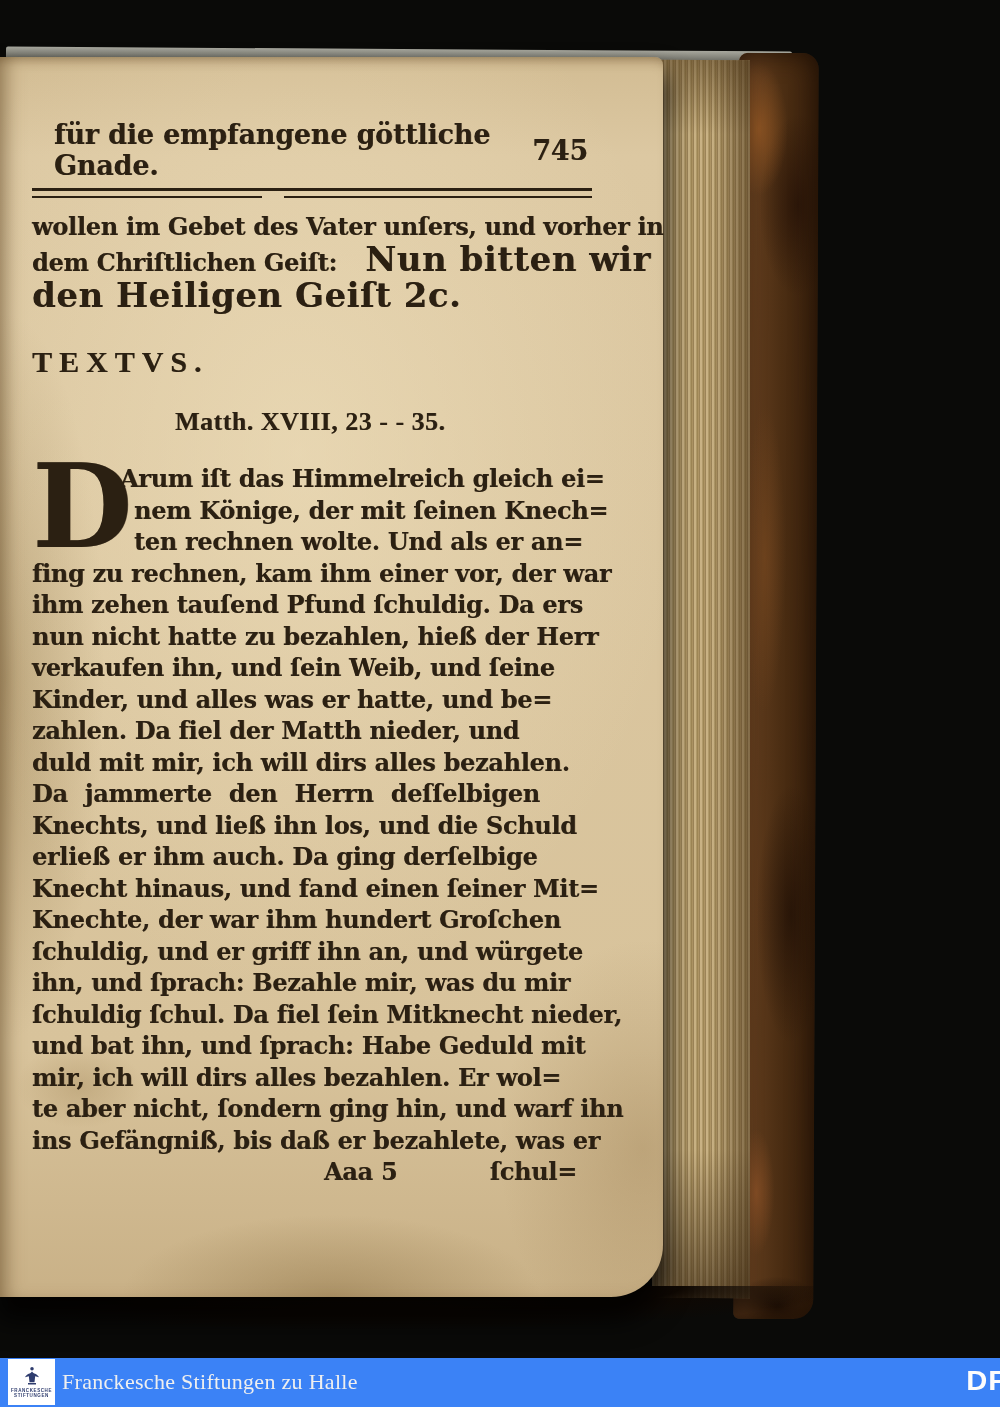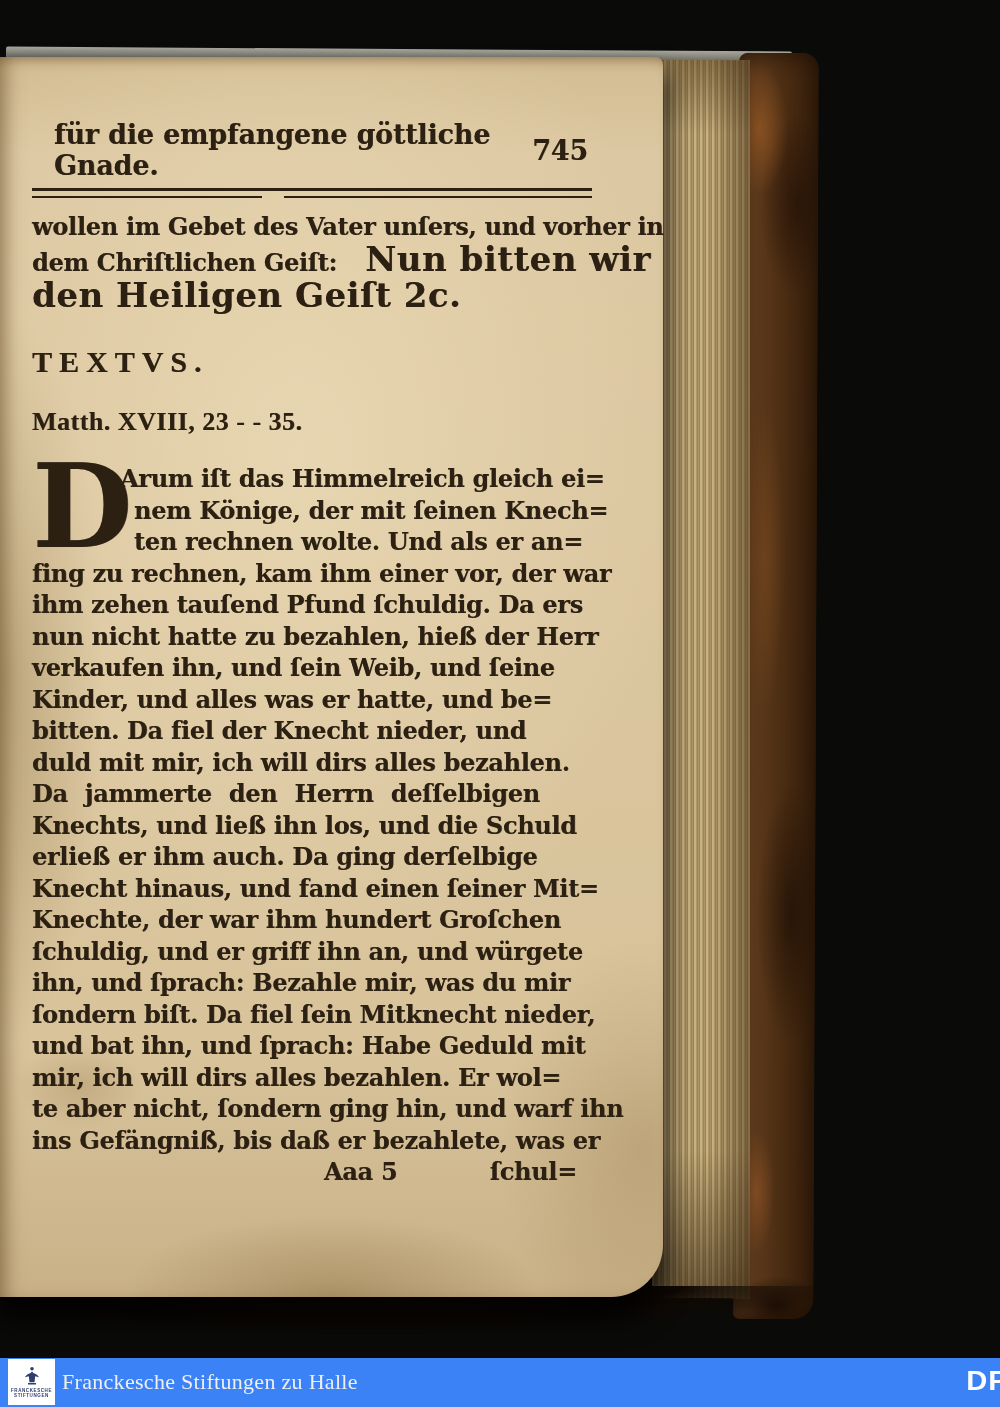--- a/index.html
+++ b/index.html
@@ -65,21 +65,21 @@
     margin:62px 4px 0 22px;font-size:27px;letter-spacing:-0.2px;
   }
   .rule1{height:3px;background:#2b2012;margin-top:7px;}
   .rule2{height:2px;margin-top:5px;
     background:linear-gradient(90deg,#2b2012 0 41%,rgba(43,32,18,0) 41% 45%,#2b2012 45% 100%);}
   .intro{margin-top:13px;font-size:24px;line-height:32px;letter-spacing:-0.3px;white-space:nowrap;}
   .intro .big{font-size:34px;letter-spacing:.5px;}
   .intro .gap{margin-left:28px;}
   .textus{margin-top:34px;font-family:"Liberation Serif",serif;
     font-size:30px;letter-spacing:7px;font-weight:bold;}
-  .versref{margin-top:28px;font-family:"Liberation Serif",serif;
+  .versref{margin-top:28px;margin-left:143px;font-family:"Liberation Serif",serif;
     font-size:26px;font-weight:bold;letter-spacing:.5px;}
   .bodyblock{position:relative;margin-top:26px;font-size:24px;line-height:31.5px;letter-spacing:-0.3px;}
   .bodyblock .line{white-space:nowrap;}
   .drop-cap{
     position:absolute;left:0;top:-4px;font-size:116px;line-height:.82;
     font-family:"DejaVu Serif",serif;font-weight:bold;
   }
   .ind1{margin-left:88px;}
   .ind2{margin-left:102px;}
   .spread{word-spacing:9px;}
@@ -143,30 +143,30 @@
     <div class="bodyblock">
       <span class="drop-cap">D</span>
       <div class="line ind1">Arum iſt das Himmelreich gleich ei=</div>
       <div class="line ind2">nem Könige, der mit ſeinen Knech=</div>
       <div class="line ind2">ten rechnen wolte.  Und als er an=</div>
       <div class="line">fing zu rechnen, kam ihm einer vor, der war</div>
       <div class="line">ihm zehen tauſend Pfund ſchuldig.  Da ers</div>
       <div class="line">nun nicht hatte zu bezahlen,  hieß der Herr</div>
       <div class="line">verkaufen ihn,  und ſein Weib,  und ſeine</div>
       <div class="line">Kinder,  und alles was er hatte,  und be=</div>
-      <div class="line">bitten.   Da fiel der Knecht nieder,  und</div>
+      <div class="line">zahlen.   Da fiel der Matth nieder,  und</div>
       <div class="line">duld mit mir,  ich will dirs alles bezahlen.</div>
       <div class="line spread">Da jammerte den Herrn deſſelbigen</div>
       <div class="line">Knechts, und ließ ihn los,  und die Schuld</div>
       <div class="line">erließ er ihm auch.    Da ging derſelbige</div>
       <div class="line">Knecht hinaus, und fand einen ſeiner Mit=</div>
       <div class="line">Knechte,  der war ihm hundert Groſchen</div>
       <div class="line">ſchuldig,  und er griff ihn an,  und würgete</div>
       <div class="line">ihn, und ſprach:  Bezahle mir, was du mir</div>
-      <div class="line">ſondern biſt. Da fiel ſein Mitknecht nieder,</div>
+      <div class="line">ſchuldig ſchul. Da fiel ſein Mitknecht nieder,</div>
       <div class="line">und bat ihn, und ſprach:   Habe Geduld mit</div>
       <div class="line">mir,  ich will dirs alles bezahlen.   Er wol=</div>
       <div class="line">te aber nicht, ſondern ging hin, und warf ihn</div>
       <div class="line">ins Gefängniß, bis daß er bezahlete, was er</div>
       <div class="sigrow">
         <span class="sig">Aaa 5</span>
         <span class="catch">ſchul=</span>
       </div>
     </div>
 

